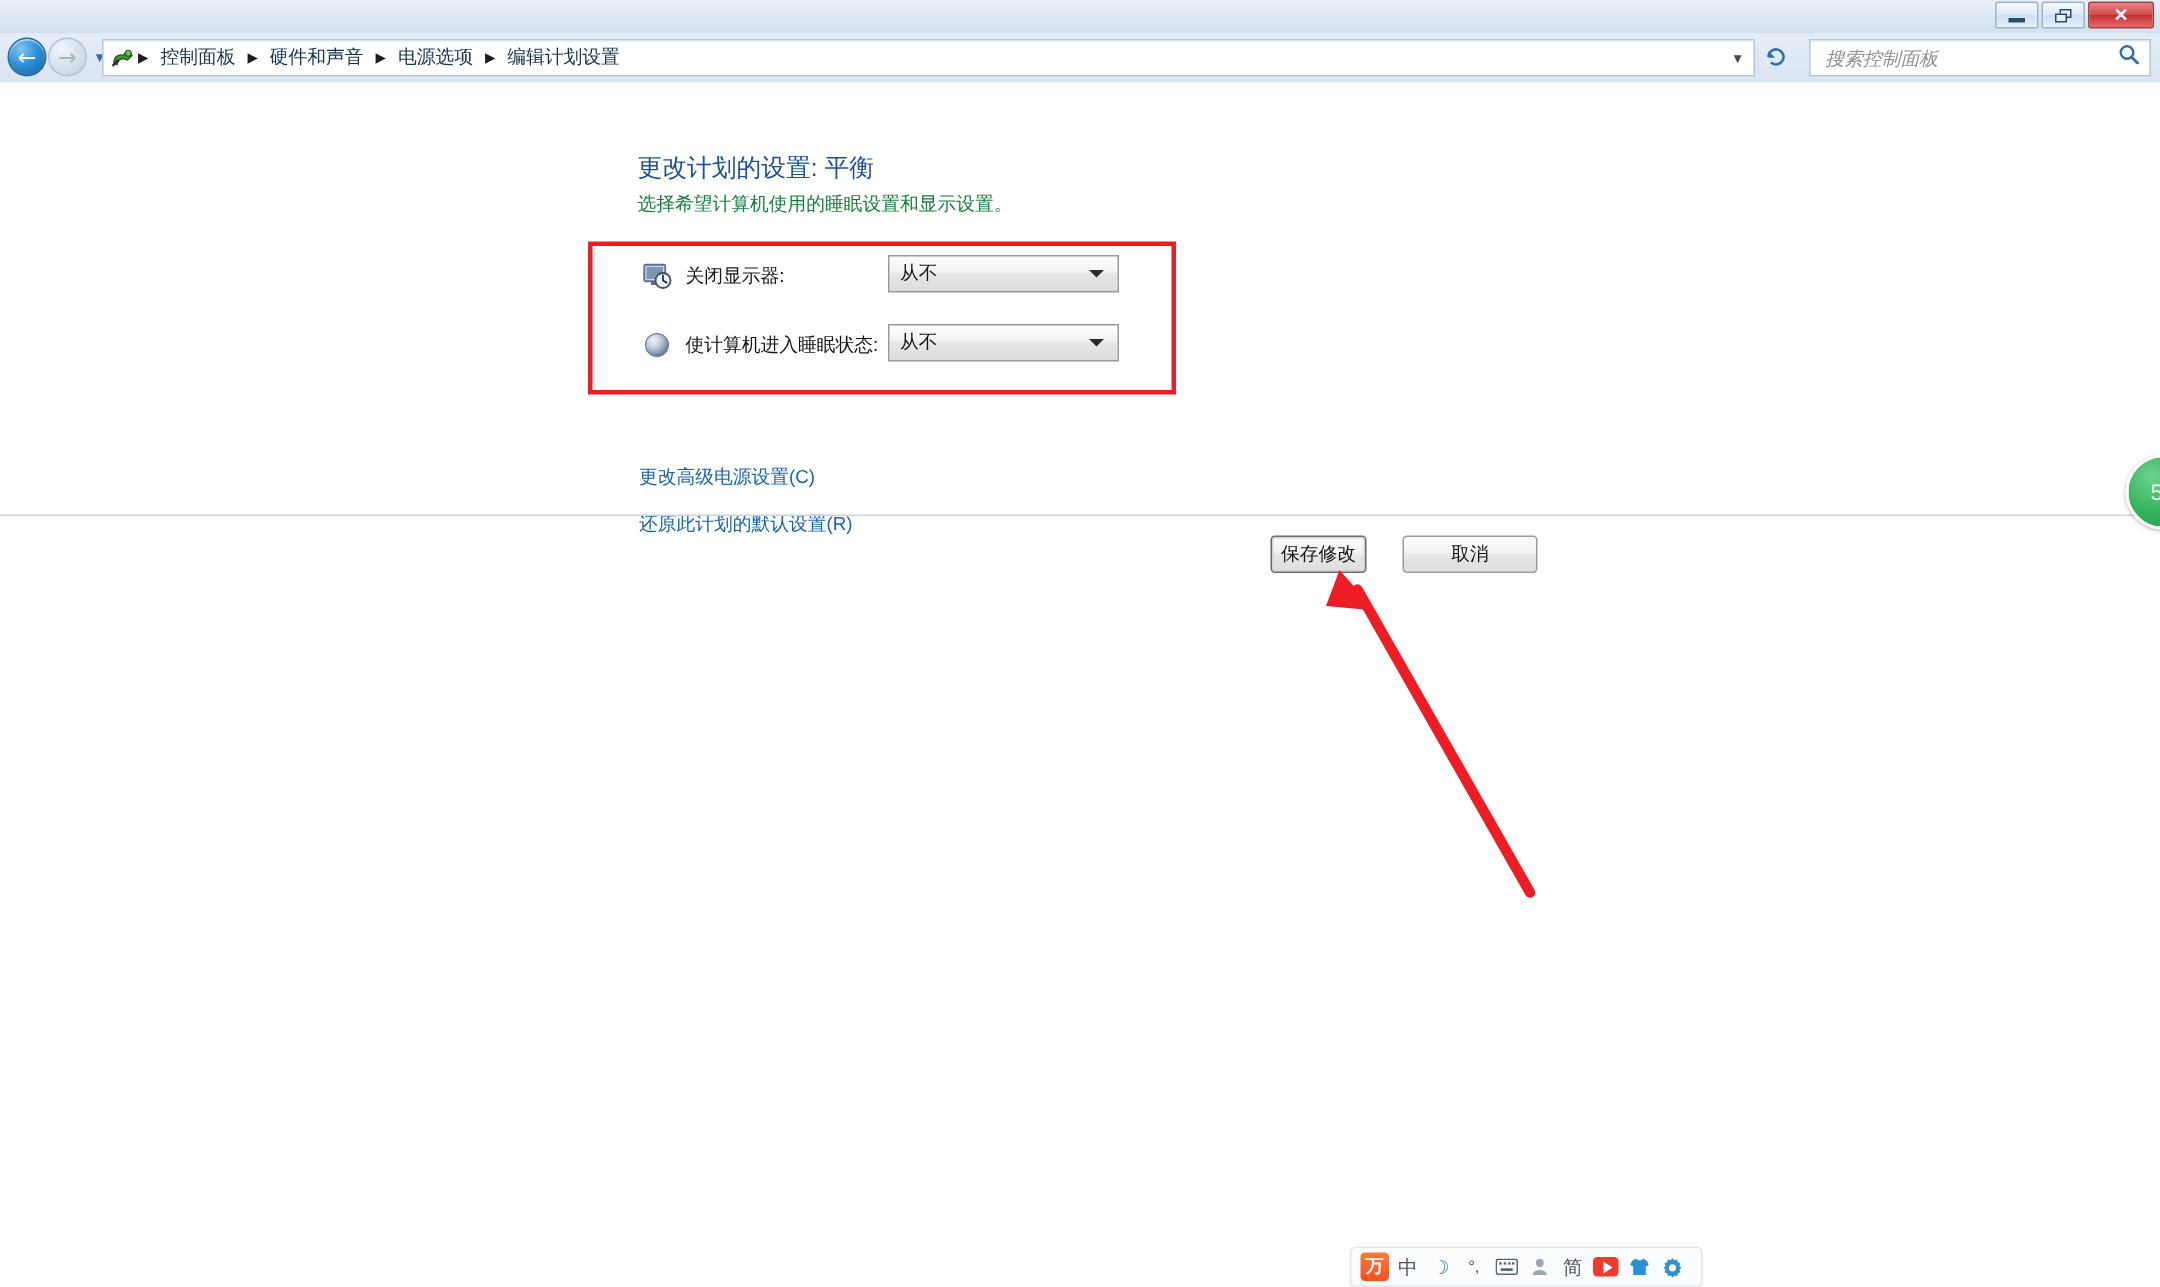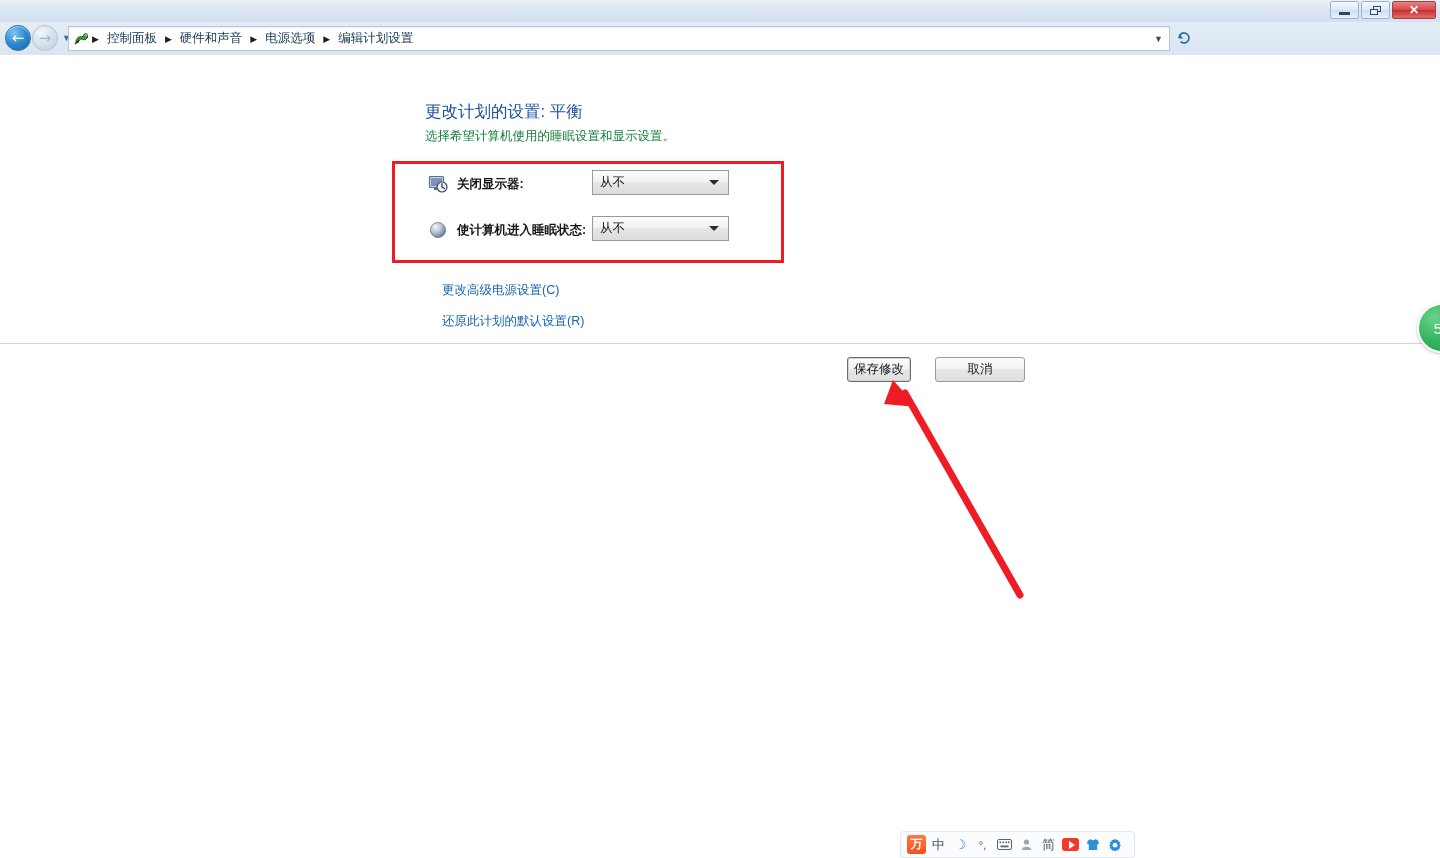--- a/index.html
+++ b/index.html
@@ -121,41 +121,41 @@
 
   .redbox {
     position: absolute; left: 392px; top: 79px; width: 392px; height: 102px;
     border: 3px solid #ee1c25; box-sizing: border-box;
   }
 
   .setting-row { position: absolute; display: flex; align-items: center; }
   .setting-row.r1 { left: 428px; top: 92px; }
   .setting-row.r2 { left: 428px; top: 138px; }
   .row-icon { width: 20px; height: 20px; position: relative; flex: none; }
-  .row-label { font-size: 12.5px; color: #151515; margin-left: 9px; white-space: nowrap; font-weight: bold; }
+  .row-label { font-size: 12.5px; color: #151515; margin-left: 9px; white-space: nowrap; }
 
   .combo {
-    position: absolute; width: 137px; height: 25px;
+    position: absolute; width: 154px; height: 25px;
     border: 1px solid #9a9a9a; box-sizing: border-box;
     background: linear-gradient(to bottom, #fdfdfd 0%, #f2f2f2 45%, #e7e7e7 50%, #dcdcdc 100%);
     display: flex; align-items: center;
   }
   .combo.c1 { left: 592px; top: 88px; }
   .combo.c2 { left: 592px; top: 134px; }
   .combo .val { font-size: 12.5px; color: #141414; margin-left: 7px; }
   .combo .tri {
     margin-left: auto; margin-right: 9px;
     width: 0; height: 0;
     border-left: 5px solid transparent; border-right: 5px solid transparent;
     border-top: 5px solid #2b2b2b;
   }
 
   .link {
-    position: absolute; left: 442px;
-    font-size: 12.5px; color: #1764b0; white-space: nowrap; cursor: pointer;
+    position: absolute; left: 426px;
+    font-size: 12.5px; color: #1764b0; white-space: nowrap; cursor: pointer; margin-top: 28px;
   }
   .link.l1 { top: 200px; }
   .link.l2 { top: 231px; }
 
   .divider { position: absolute; left: 0; top: 261px; width: 1440px; height: 1px; background: #cfd4d9; }
 
   .btn {
     position: absolute; top: 275px; height: 25px;
     box-sizing: border-box;
     border: 1px solid #9b9b9b; border-radius: 3px;
@@ -264,20 +264,29 @@
       <span class="addrchev">▼</span>
     </div>
 
     <span class="refreshbtn">
       <svg width="18" height="18" viewBox="0 0 18 18">
         <path d="M4 9 a5 5 0 1 1 1.6 3.6" fill="none" stroke="#2f6fa8" stroke-width="1.7"></path>
         <path d="M4 5 L4 9.5 L8.4 9.5 Z" fill="#2f6fa8"></path>
       </svg>
     </span>
 
+    <div class="searchbox">
+      <input class="searchinput" type="text" placeholder="搜索控制面板" style="">
+      <span class="searchicon">
+        <svg width="14" height="14" viewBox="0 0 14 14">
+          <circle cx="6" cy="6" r="4.2" fill="none" stroke="#2f6fa8" stroke-width="1.6"></circle>
+          <path d="M9.2 9.2 L13 13" stroke="#2f6fa8" stroke-width="1.9" stroke-linecap="round"></path>
+        </svg>
+      </span>
+    </div>
   </div>
 
 
   <div class="content">
 
     <div class="page-title">更改计划的设置: 平衡</div>
     <div class="page-subtitle">选择希望计算机使用的睡眠设置和显示设置。</div>
 
     <div class="redbox"></div>
 

